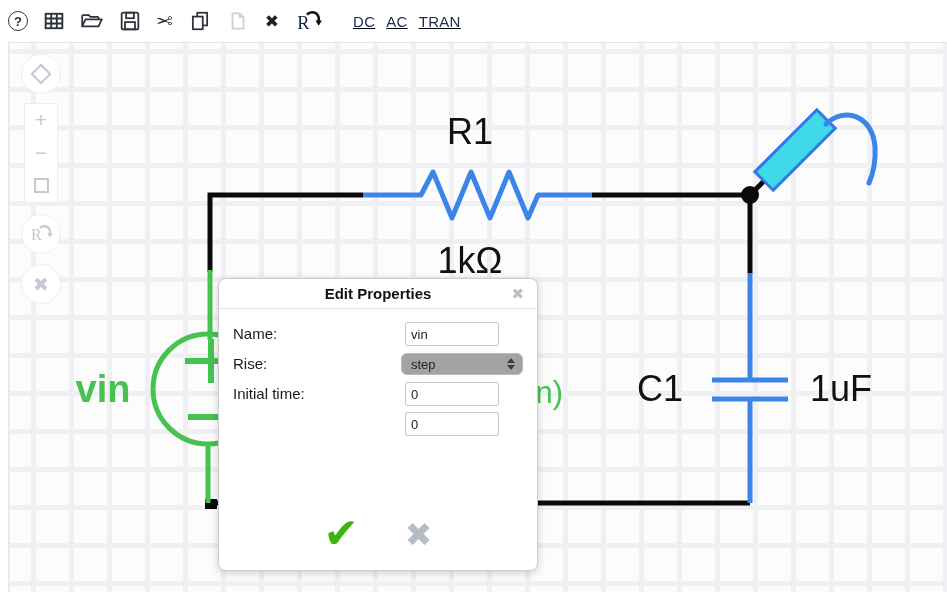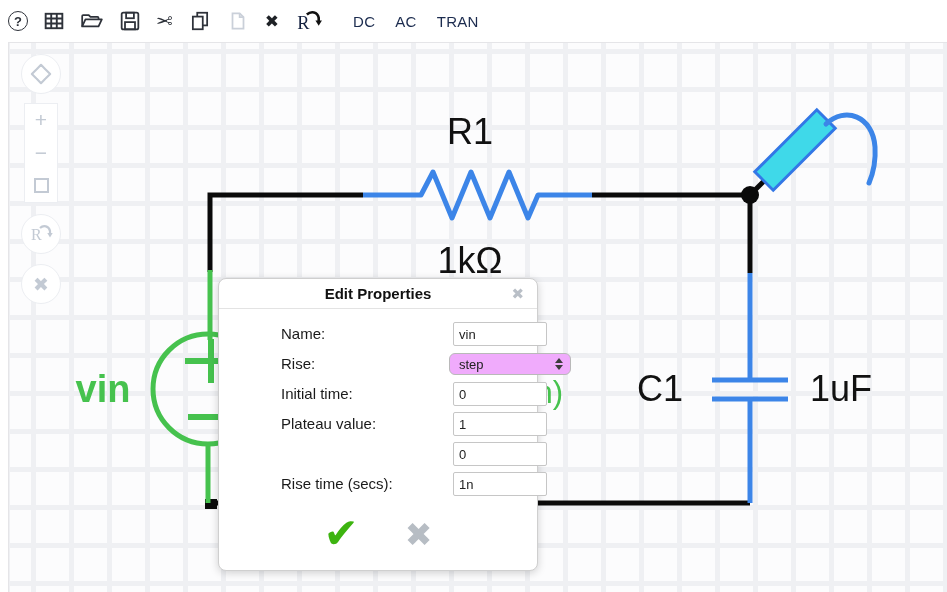--- a/index.html
+++ b/index.html
@@ -17,21 +17,21 @@
   }
   .tb-icon{display:inline-flex;align-items:center;justify-content:center;height:26px;cursor:pointer;}
   .tb-icon svg{display:block;}
   .help-circle{
     width:20px;height:20px;border:1.6px solid #2e323a;border-radius:50%;
     display:flex;align-items:center;justify-content:center;
     font-size:13px;font-weight:bold;color:#2e323a;box-sizing:border-box;
   }
   .cut-glyph{font-size:20px;color:#2e323a;transform:scaleX(-1);display:inline-block;}
   .del-glyph{font-size:17px;color:#1e2126;font-weight:bold;}
-  .sim-group{display:flex;gap:20px;margin-left:14px;}
+  .sim-group{display:flex;gap:11px;margin-left:14px;text-decoration:underline;}
   .sim-btn{font-size:15px;color:#1b2b4e;letter-spacing:.3px;cursor:pointer;}
   
   .canvas{
     position:absolute;left:8px;top:42px;right:0;bottom:0;
     border-left:1px solid #e5e5e8;border-top:1px solid #e5e5e8;
     background-color:#fcfcfd;
     background-image:
       repeating-linear-gradient(to right,#eff0f3 0 5px,transparent 5px 38px),
       repeating-linear-gradient(to bottom,#eff0f3 0 5px,transparent 5px 38px);
     background-position:22px 6px,22px 6px;
@@ -63,34 +63,34 @@
   }
   .dlg-header{position:relative;height:29px;border-bottom:1px solid #e3e3e3;}
   .dlg-title{
     position:absolute;left:0;right:0;top:6px;text-align:center;
     font-size:15px;font-weight:bold;color:#111;
   }
   .dlg-close{
     position:absolute;right:13px;top:6px;font-size:15px;font-weight:bold;
     color:#b9bfc7;cursor:pointer;
   }
-  .dlg-body{position:absolute;left:0;top:43px;right:0;margin-left:48px;}
+  .dlg-body{position:absolute;left:0;top:43px;right:0;}
   .dlg-row{position:relative;height:30px;}
   .dlg-row label{
     position:absolute;left:14px;top:3px;font-size:15px;color:#1a1a1a;white-space:nowrap;
   }
   .dlg-input{
     position:absolute;left:186px;top:0;width:82px;height:20px;
     border:1px solid #c6c6c6;border-radius:2px;background:#fff;
     font-size:13px;color:#222;padding:1px 5px;box-sizing:content-box;
     font-family:"Liberation Sans","DejaVu Sans",sans-serif;outline:none;
   }
   .dlg-select{
     position:absolute;left:182px;top:1px;width:122px;height:22px;
-    border:1px solid #b9b9b9;border-radius:6px;background:#f0abfc;
+    border:1px solid #b9b9b9;border-radius:6px;background:#a3a3a3;
     display:flex;align-items:center;box-sizing:border-box;cursor:pointer;
   }
   .dlg-select .sel-text{font-size:13px;color:#222;padding-left:9px;flex:1;}
   .sel-arrows{display:flex;flex-direction:column;gap:2px;margin-right:7px;}
   .tri-up{width:0;height:0;border-left:4px solid transparent;border-right:4px solid transparent;border-bottom:5px solid #3c3c3c;}
   .tri-down{width:0;height:0;border-left:4px solid transparent;border-right:4px solid transparent;border-top:5px solid #3c3c3c;}
   .dlg-actions{
     position:absolute;left:0;right:0;bottom:13px;height:46px;
     display:flex;align-items:center;justify-content:center;gap:46px;
   }
@@ -235,28 +235,20 @@
           <span class="tri-up"></span>
             <span class="tri-down"></span>
         </span>
       </div>
     </div>
     <div class="dlg-row">
       <label>Initial time:</label>
       <input class="dlg-input" value="0" style="">
     </div>
     <div class="dlg-row">
-      <label>Plateau value:</label>
-      <input class="dlg-input" value="1" style="">
-    </div>
-    <div class="dlg-row">
       <input class="dlg-input" value="0" style="">
-    </div>
-    <div class="dlg-row">
-      <label>Rise time (secs):</label>
-      <input class="dlg-input" value="1n" style="">
     </div>
   </div>
   <div class="dlg-actions">
     <span class="ok-check">✔</span>
     <span class="cancel-x">✖</span>
   </div>
 </div>
 
 </body></html>

